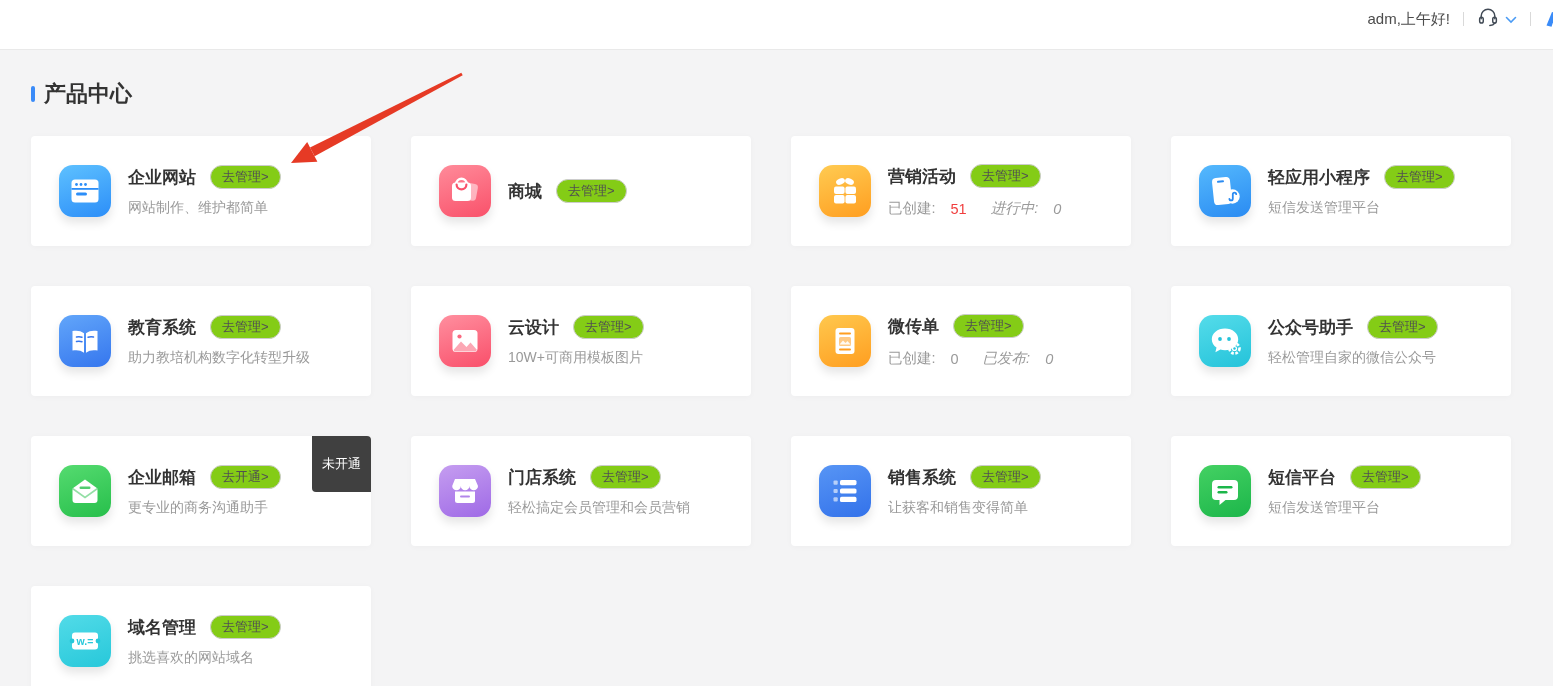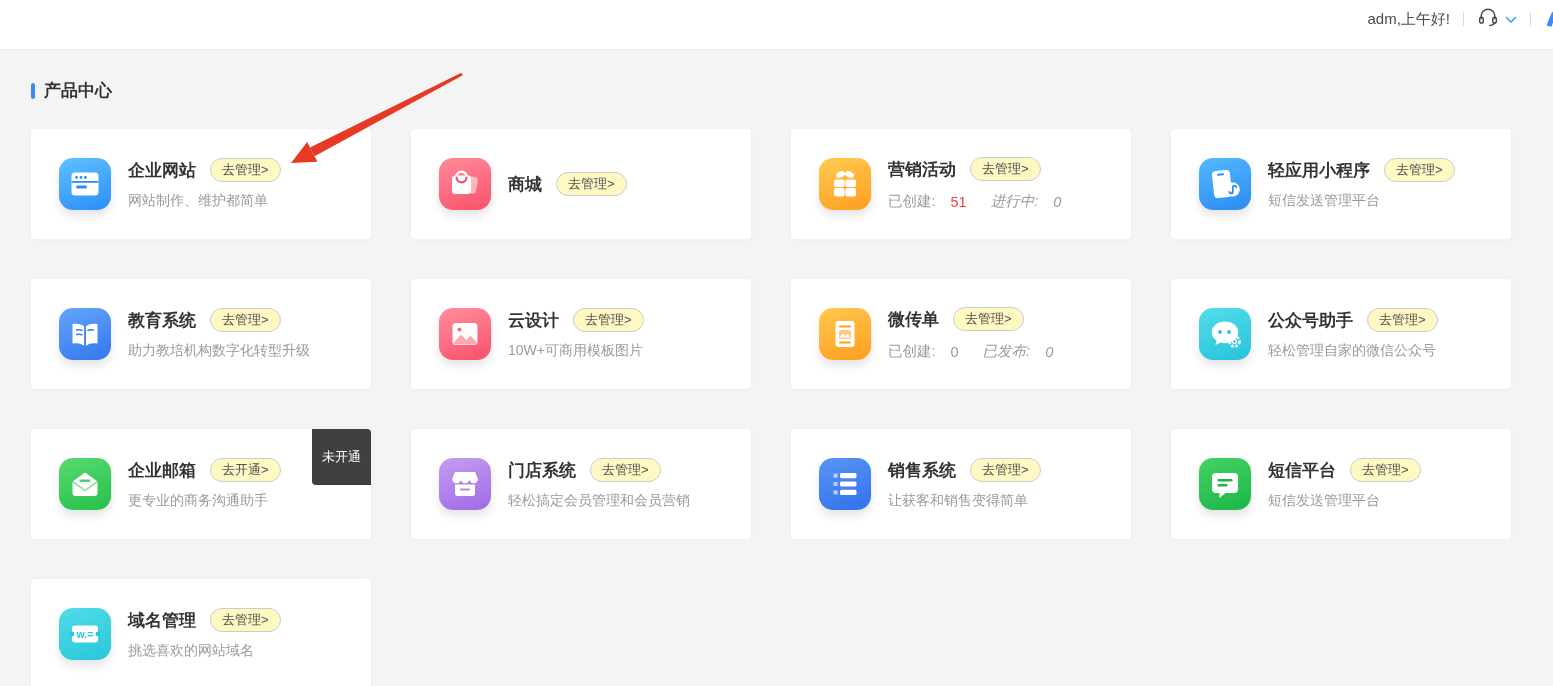--- a/index.html
+++ b/index.html
@@ -15,21 +15,21 @@
     height:50px; background:#fff; border-bottom:1px solid #e9e9e9; position:relative;
   }
   .topbar-right { position:absolute; right:0; top:7px; display:flex; align-items:center;margin-left:12px; }
   .greeting { font-size:15px; color:#4c4c4c; }
   .tb-divider { width:1px; height:14px; background:#d9d9d9; margin:0 13px; }
   .support-wrap { display:flex; align-items:center; gap:6px; cursor:pointer; }
   .partial-icon { margin-right:-5px; display:flex; }
 
   .section-title { display:flex; align-items:center; gap:9px; margin:29px 0 0 31px; }
   .title-bar { width:4px; height:16px; border-radius:2px; background:#3a8bf8; }
-  .title-text { font-size:17px; font-weight:bold; color:#333; }
+  .title-text { font-size:22px; font-weight:bold; color:#333; }
 
   .grid {
     margin:27px 0 0 31px;
     display:grid;
     grid-template-columns:repeat(4,340px);
     column-gap:30px;
     row-gap:24px;
     gap:40px;
   }
   .card {
@@ -39,21 +39,21 @@
   }
   .p-icon {
     width:52px; height:52px; border-radius:14px; flex:none;
     box-shadow:0 6px 10px rgba(0,0,0,0.10);
   }
   .p-icon svg { width:52px; height:52px; display:block; }
   .p-body { margin-left:17px; display:flex; flex-direction:column; justify-content:center; }
   .p-row1 { display:flex; align-items:center; gap:14px; }
   .p-title { font-size:17px; font-weight:bold; color:#333; white-space:nowrap; }
   .p-action {
-    font-size:13px; color:#505050; background:#fef9c3;
+    font-size:13px; color:#505050; background:#84cc16;
     border:1px solid #ccc; border-radius:13px; padding:3px 11px;
     cursor:pointer; white-space:nowrap; line-height:16px;
   }
   .p-desc { margin-top:10px; font-size:14px; color:#9a9a9a; white-space:nowrap; }
   .p-stats { margin-top:11px; font-size:14.5px; color:#9a9a9a; display:flex; }
   .stat { display:flex; align-items:center; }
   .stat + .stat { margin-left:24px;font-style:italic; }
   .stat-value { margin-left:15px; color:#9a9a9a; }
   .stat-value.highlight { color:#f03e3e; }
   .p-badge {

